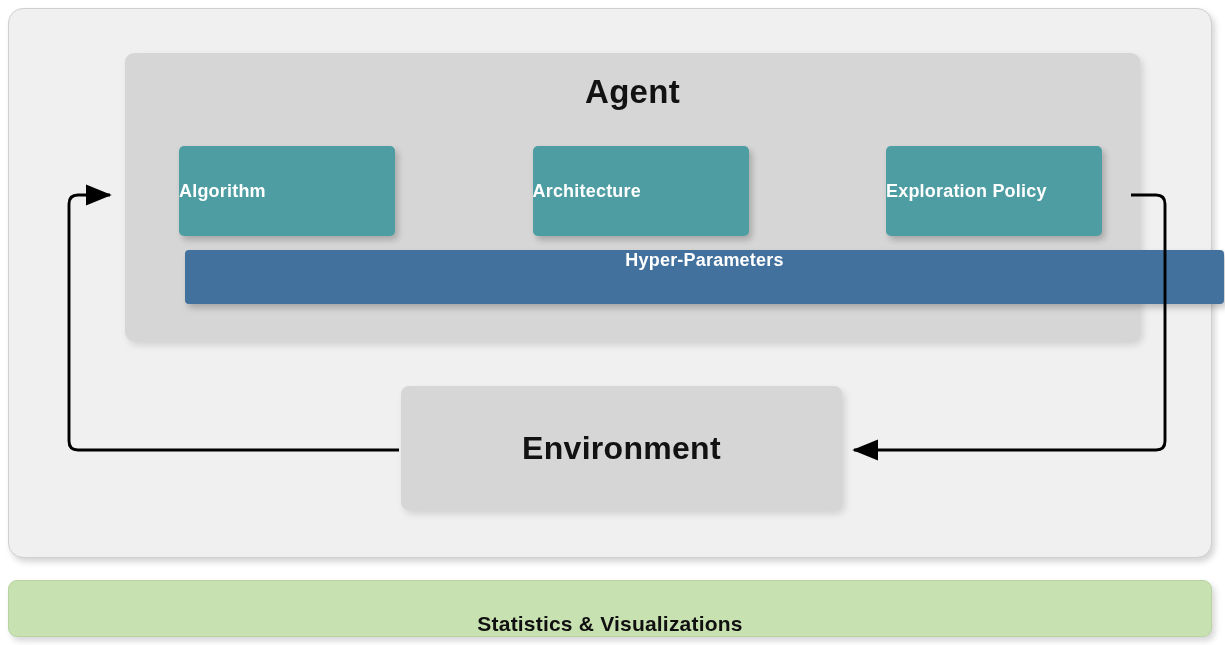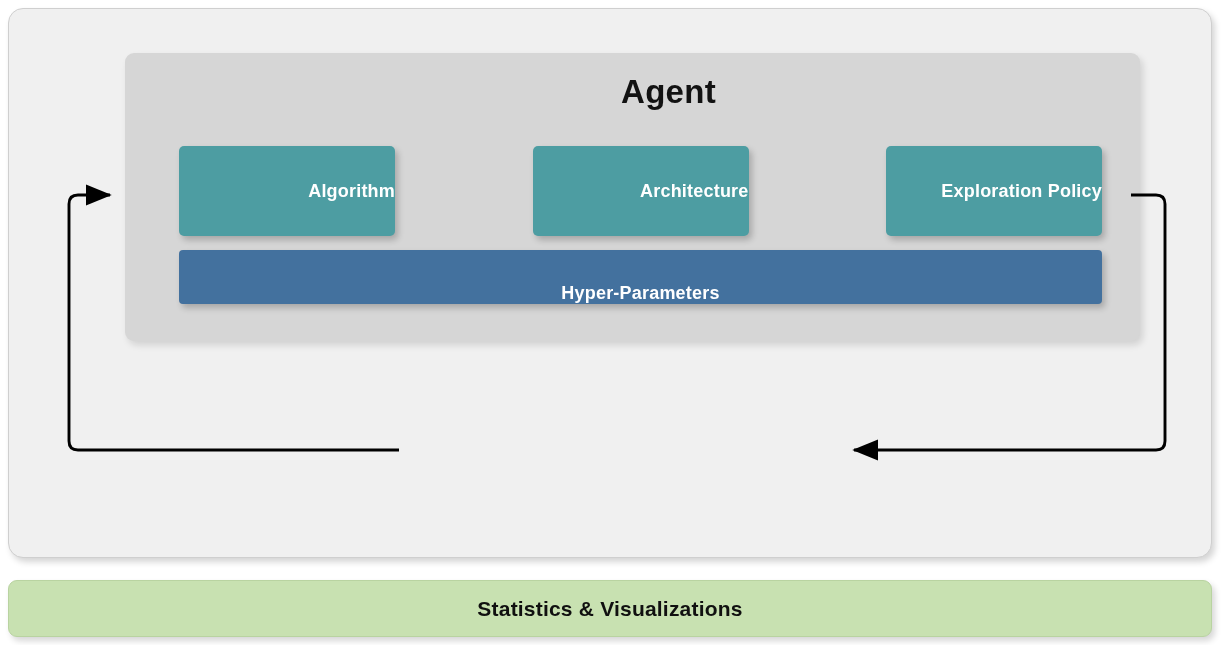--- a/index.html
+++ b/index.html
@@ -48,21 +48,20 @@
   .agent-title {
     position: absolute;
     left: 0;
     top: 20px;
     width: 100%;
     text-align: center;
     font-size: 33px;
     font-weight: bold;
     color: #121212;
     letter-spacing: 0.3px;
-    margin-left: 36px;
   }
 
   
   .component-row {
     position: absolute;
     left: 54px;
     top: 93px;
     width: 923px;
     height: 90px;
     display: flex;
@@ -70,43 +69,43 @@
   }
   .component-box {
     width: 216px;
     height: 90px;
     box-sizing: border-box;
     background: #4d9da2;
     border-radius: 5px;
     box-shadow: 3px 4px 6px rgba(0,0,0,0.22);
     display: flex;
     align-items: center;
-    justify-content: flex-end;
+    justify-content: flex-start;
   }
   .component-label {
     font-size: 18px;
     font-weight: bold;
     color: #ffffff;
     text-align: center;
     letter-spacing: 0.2px;
   }
 
   
   .hyper-bar {
     position: absolute;
-    left: 54px;
+    left: 60px;
     top: 197px;
-    width: 923px;
+    width: 1039px;
     height: 54px;
     box-sizing: border-box;
     background: #43719e;
     border-radius: 4px;
     box-shadow: 3px 4px 6px rgba(0,0,0,0.22);
     display: flex;
-    align-items: flex-end;
+    align-items: flex-start;
     justify-content: center;
   }
   .hyper-label {
     font-size: 18px;
     font-weight: bold;
     color: #ffffff;
     letter-spacing: 0.2px;
   }
 
   
@@ -147,21 +146,21 @@
     left: 8px;
     top: 580px;
     width: 1204px;
     height: 57px;
     box-sizing: border-box;
     background: #c8e1b1;
     border: 1px solid #b9d3a1;
     border-radius: 9px;
     box-shadow: 3px 4px 6px rgba(0,0,0,0.16);
     display: flex;
-    align-items: center;
+    align-items: flex-end;
     justify-content: center;
   }
   .stats-label {
     font-size: 21px;
     font-weight: bold;
     color: #101010;
     letter-spacing: 0.2px;
   }
 </style>
 </head>
@@ -184,20 +183,23 @@
         <div class="component-box">
           <span class="component-label">Exploration Policy</span>
         </div>
       </div>
 
       <div class="hyper-bar">
         <span class="hyper-label">Hyper-Parameters</span>
       </div>
     </div>
 
+    <div class="environment-box">
+      <span class="environment-label">Environment</span>
+    </div>
   </div>
 
   <svg class="arrow-layer" viewBox="0 0 1225 645">
     <defs>
       <marker id="ah" markerWidth="10" markerHeight="10" refX="8.4" refY="4" orient="auto" markerUnits="strokeWidth">
         <path d="M0,0.3 L9,4 L0,7.7 Z" fill="#000000"></path>
       </marker>
     </defs>
 
     <path d="M 399 450 L 78 450 Q 69 450 69 441 L 69 204 Q 69 195 78 195 L 110 195" fill="none" stroke="#000000" stroke-width="2.9" stroke-linecap="butt" marker-end="url(#ah)"></path>

